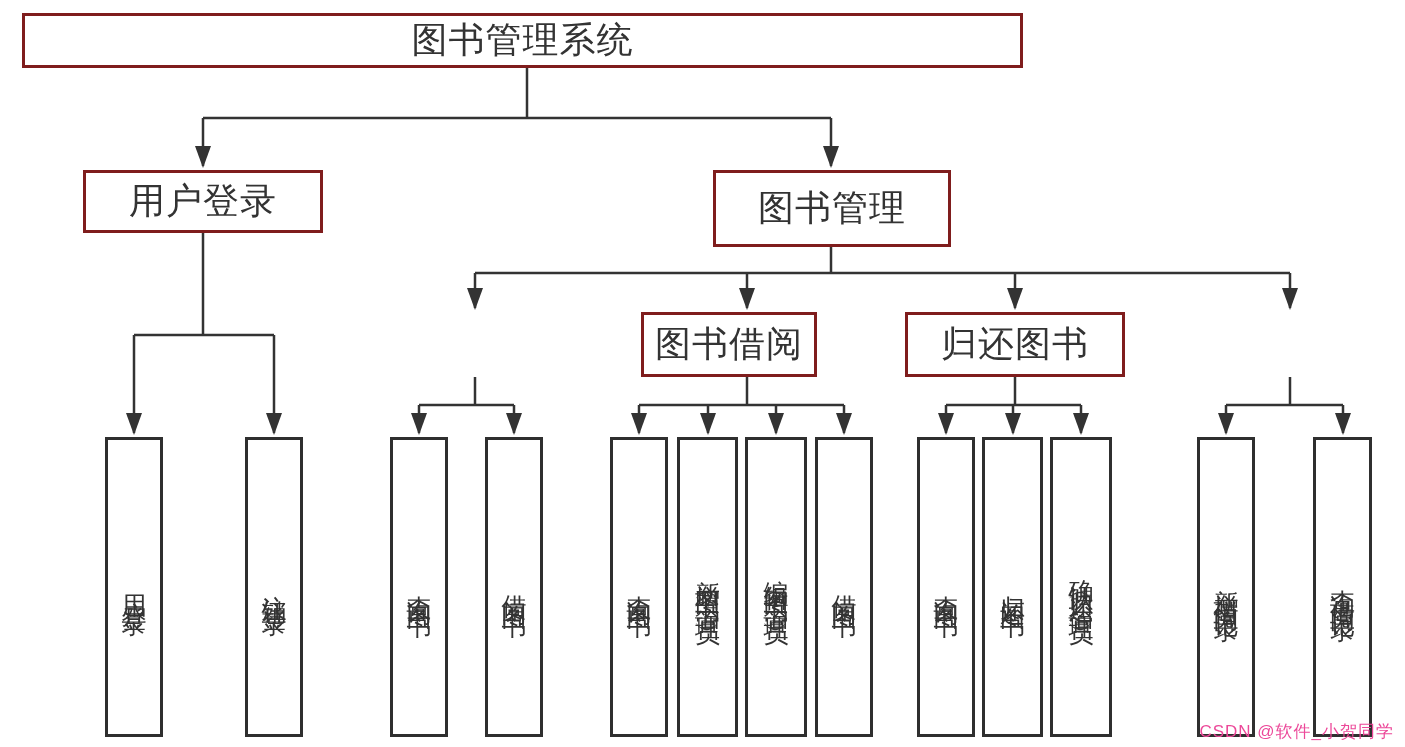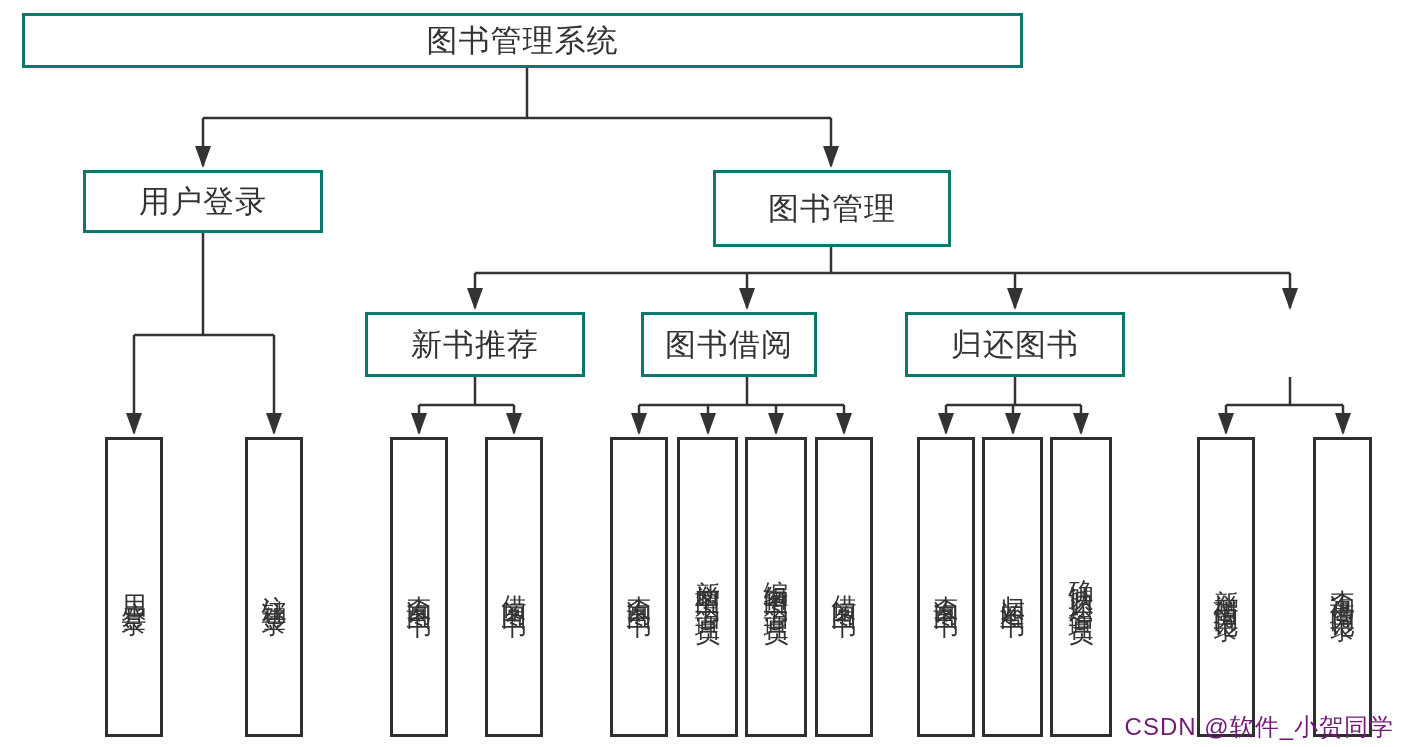--- a/index.html
+++ b/index.html
@@ -9,24 +9,24 @@
     width:1405px;height:747px;
     background:#ffffff;
     font-family:"Liberation Sans","DejaVu Sans",sans-serif;
     overflow:hidden;
   }
   .wires{position:absolute;left:0;top:0;width:1405px;height:747px;}
   .wires line{stroke:#333333;stroke-width:2.5px;}
   .node{
     position:absolute;
     box-sizing:border-box;
-    border:3px solid #0f766e;
+    border:3px solid #7f1d1d;
     background:#ffffff;
     display:flex;align-items:center;justify-content:center;
-    font-size:31px;color:#333333;
+    font-size:36px;color:#333333;
     letter-spacing:1px;
     white-space:nowrap;
   }
   .leaf{
     position:absolute;
     box-sizing:border-box;
     top:437px;height:300px;
     border:3px solid #2f2f2f;
     background:#ffffff;
     display:flex;align-items:center;justify-content:center;
@@ -34,22 +34,22 @@
   .leaf span{
     writing-mode:vertical-lr;
     text-orientation:mixed;
     font-size:25px;line-height:1;
     letter-spacing:6px;
     color:#333333;
   }
   .watermark{
     position:absolute;
     right:11px;bottom:4px;
-    font-size:24px;
-    color:#701a75;
+    font-size:17px;
+    color:#ec4899;
     letter-spacing:1px;
     white-space:nowrap;
   }
 </style>
 </head>
 <body>
 
 <div class="stage">
 
   <svg class="wires" viewBox="0 0 1405 747" xmlns="http://www.w3.org/2000/svg">
@@ -112,21 +112,20 @@
       <line x1="1226" y1="405" x2="1226" y2="433" marker-end="url(#arw)"></line>
       <line x1="1343" y1="405" x2="1343" y2="433" marker-end="url(#arw)"></line>
     </g>
   </svg>
 
   <div class="node" style="left:22px;top:13px;width:1001px;height:55px;">图书管理系统</div>
 
   <div class="node" style="left:83px;top:170px;width:240px;height:63px;">用户登录</div>
   <div class="node" style="left:713px;top:170px;width:238px;height:77px;">图书管理</div>
 
-  <div class="node" style="left:365px;top:312px;width:220px;height:65px;">新书推荐</div>
   <div class="node" style="left:641px;top:312px;width:176px;height:65px;">图书借阅</div>
   <div class="node" style="left:905px;top:312px;width:220px;height:65px;">归还图书</div>
 
   <div class="leaf" style="left:105px;width:58px;">
     <span>用户登录</span>
   </div>
   <div class="leaf" style="left:245px;width:58px;">
     <span>注销登录</span>
   </div>
 

